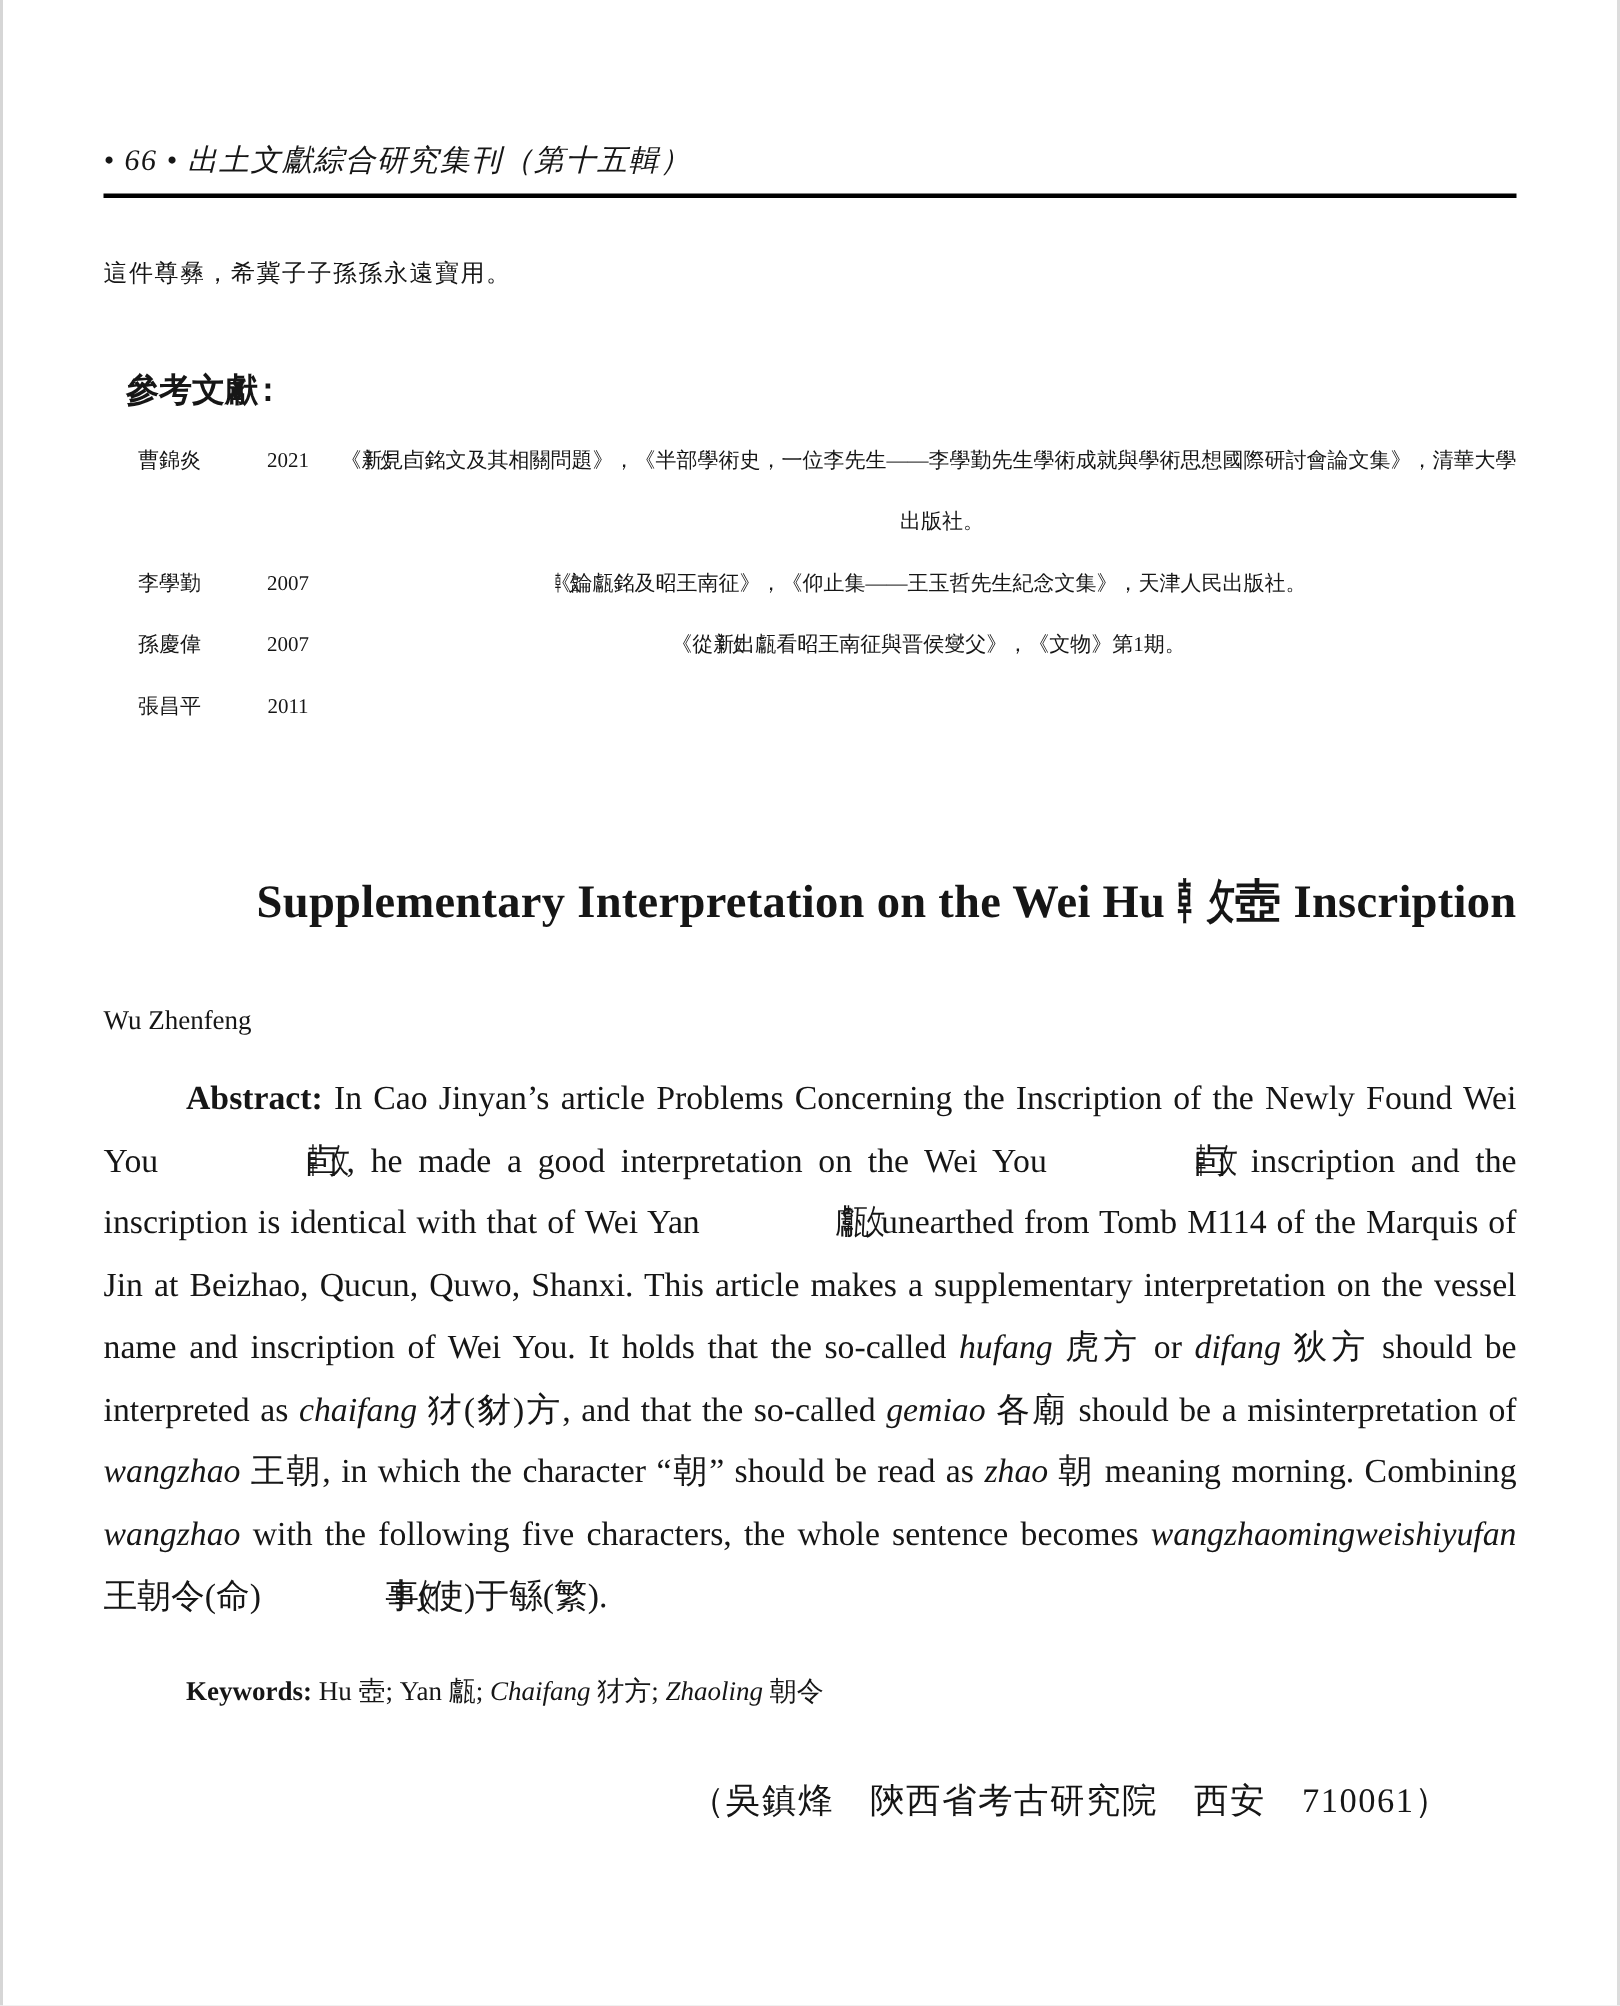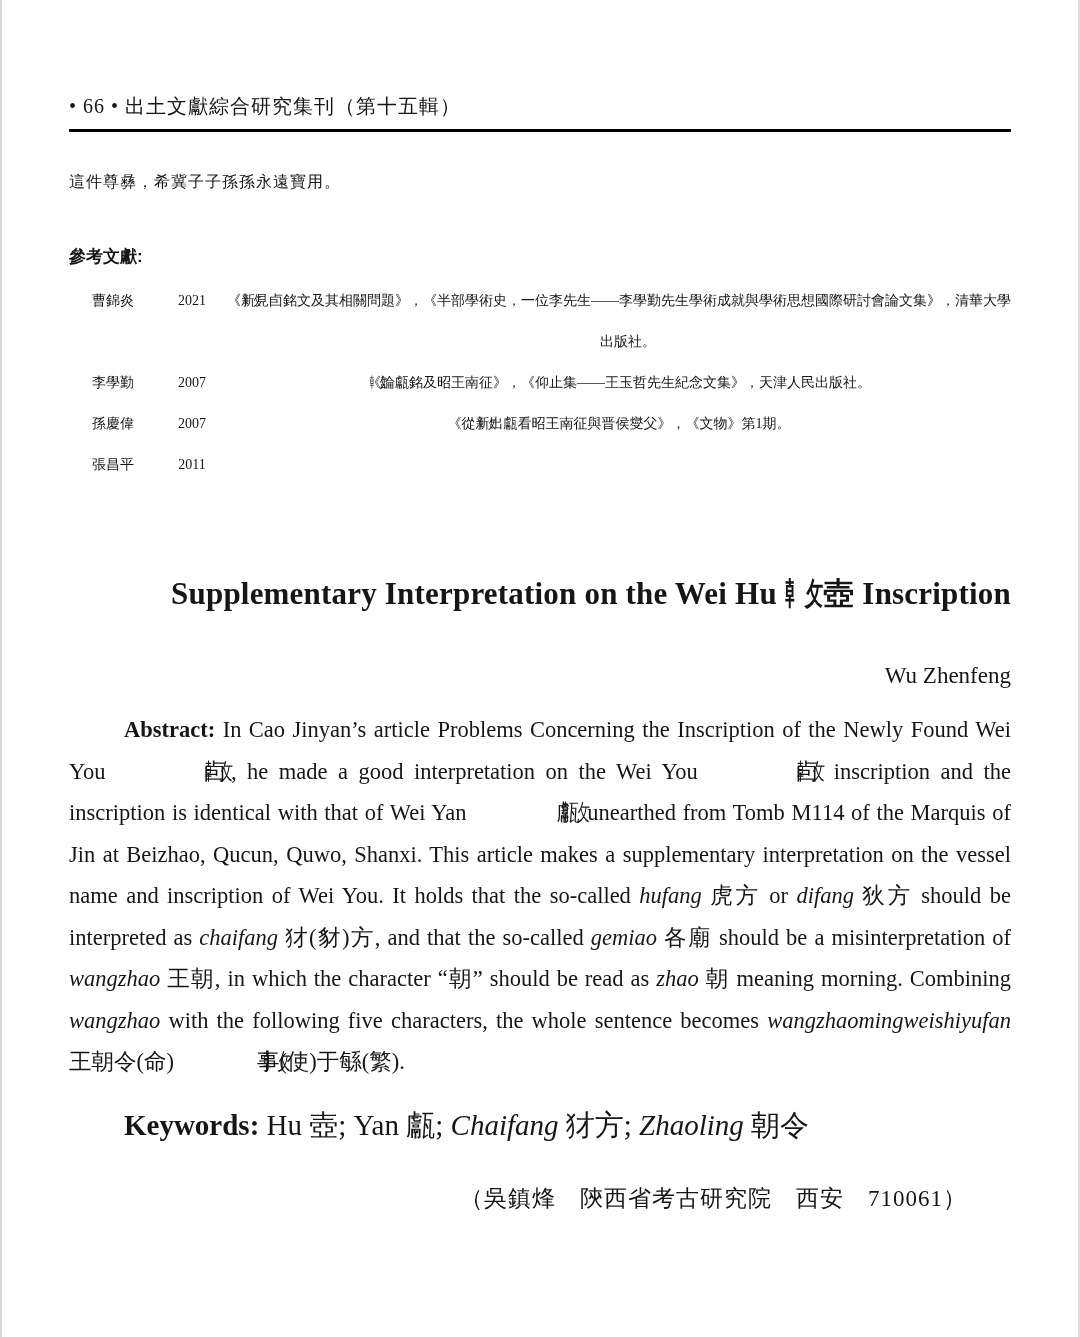--- a/index.html
+++ b/index.html
@@ -14,38 +14,40 @@
     overflow:hidden;
     color:#161616;
     font-family:"Liberation Serif","DejaVu Serif",serif;
   }
   .content{padding:0 67px;}
   
   .running-head{
     margin-top:93px;
     font-size:20px;
     letter-spacing:1px;
+    font-style:italic;
   }
   .head-rule{
     border:none;
     border-top:3.5px solid #000;
     margin:9px 0 0 0;
   }
   
   .closing{
     margin-top:40px;
     font-size:16px;
     letter-spacing:1px;
   }
   
   .ref-heading{
     margin-top:52px;
-    font-size:17px;
+    font-size:22px;
     font-weight:bold;
-    font-family:Liberation Sans, sans-serif;
+    font-family:Liberation Mono, monospace;
+    margin-left:15px;
   }
   .ref-list{margin-top:12px;}
   .ref-row{
     display:flex;
     align-items:flex-start;
     font-size:14px;
     line-height:41px;
     text-align:center;
   }
   .ref-author{flex:0 0 88px;}
@@ -54,34 +56,34 @@
   
   .en-title{
     margin:88px 0 0 0;
     text-align:right;
     font-size:31px;
     font-weight:bold;
     letter-spacing:.2px;
   }
   .en-author{
     margin-top:48px;
-    text-align:right;
-    font-size:23px;
+    text-align:left;
+    font-size:18px;
   }
   
   .abstract{
     margin-top:20px;
     font-size:22.5px;
     line-height:41.5px;
     text-align:justify;
     text-indent:55px;
   }
   .keywords{
     margin-top:0;
-    font-size:29px;
+    font-size:18px;
     line-height:41.5px;
     text-indent:55px;
   }
   .affiliation{
     margin-top:36px;
     font-size:23px;
     text-align:right;
     padding-right:44px;
     letter-spacing:1px;
   }

